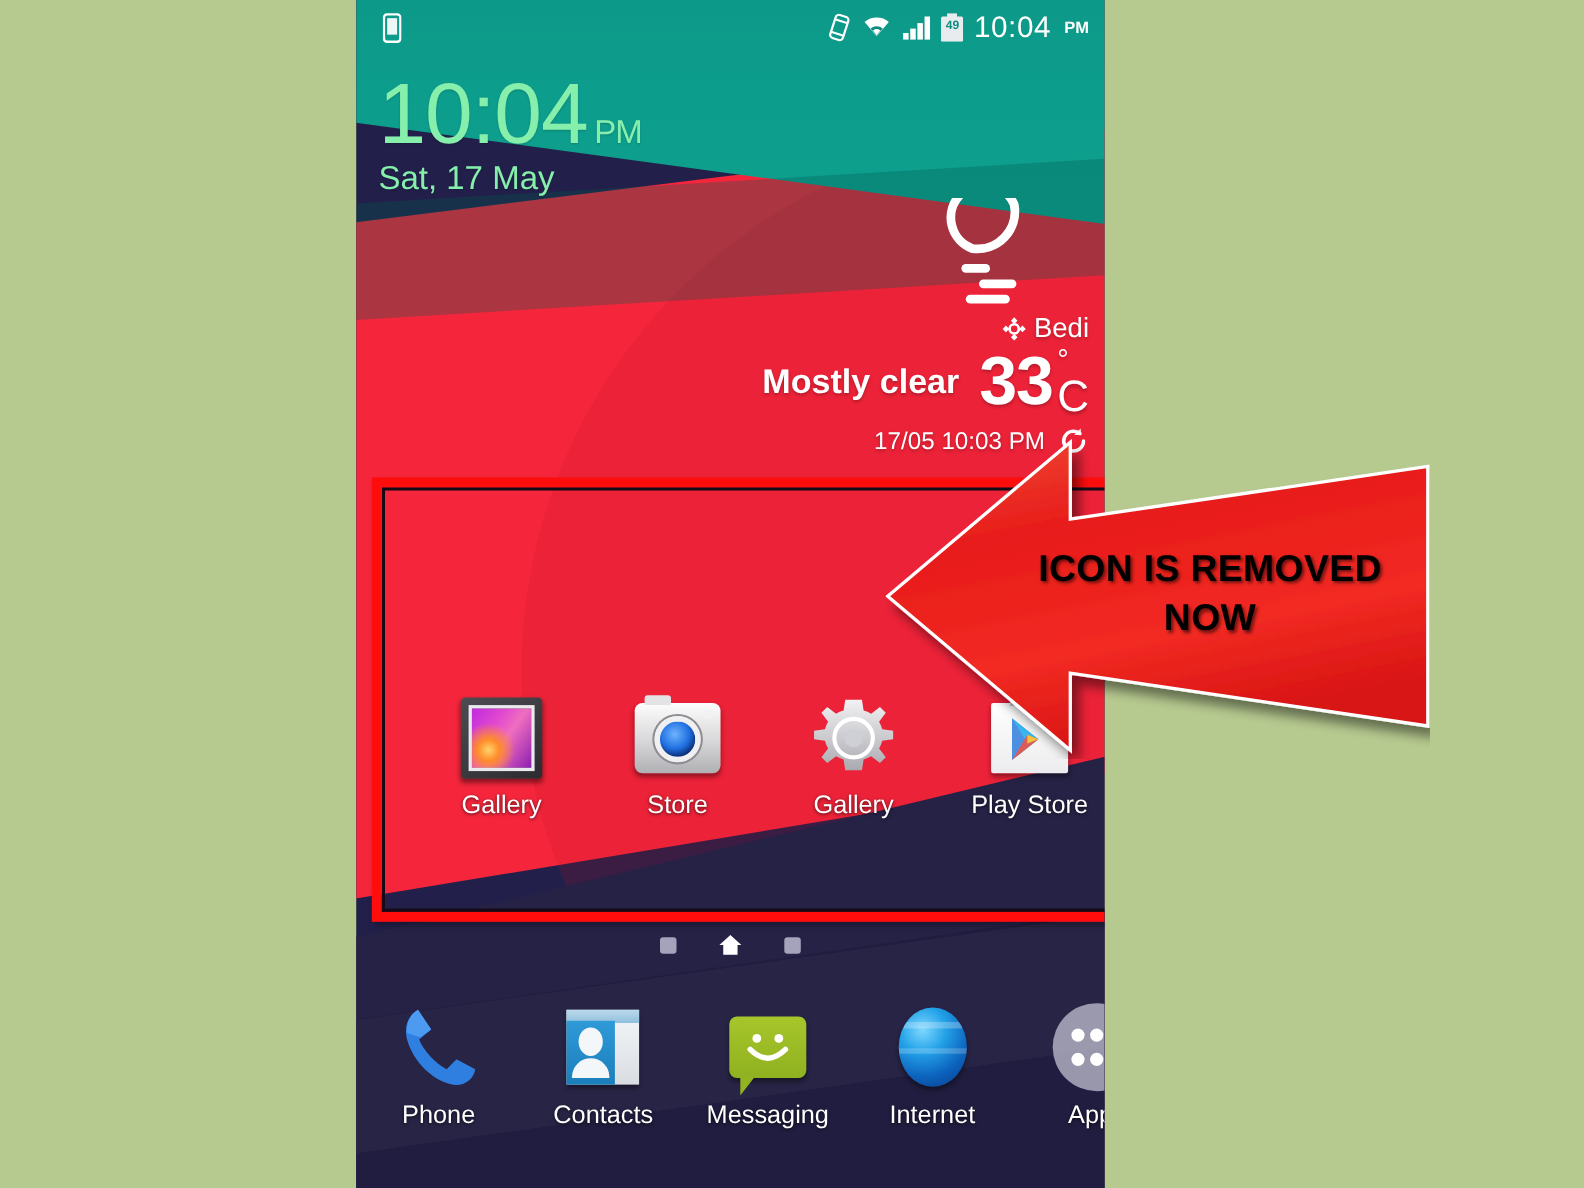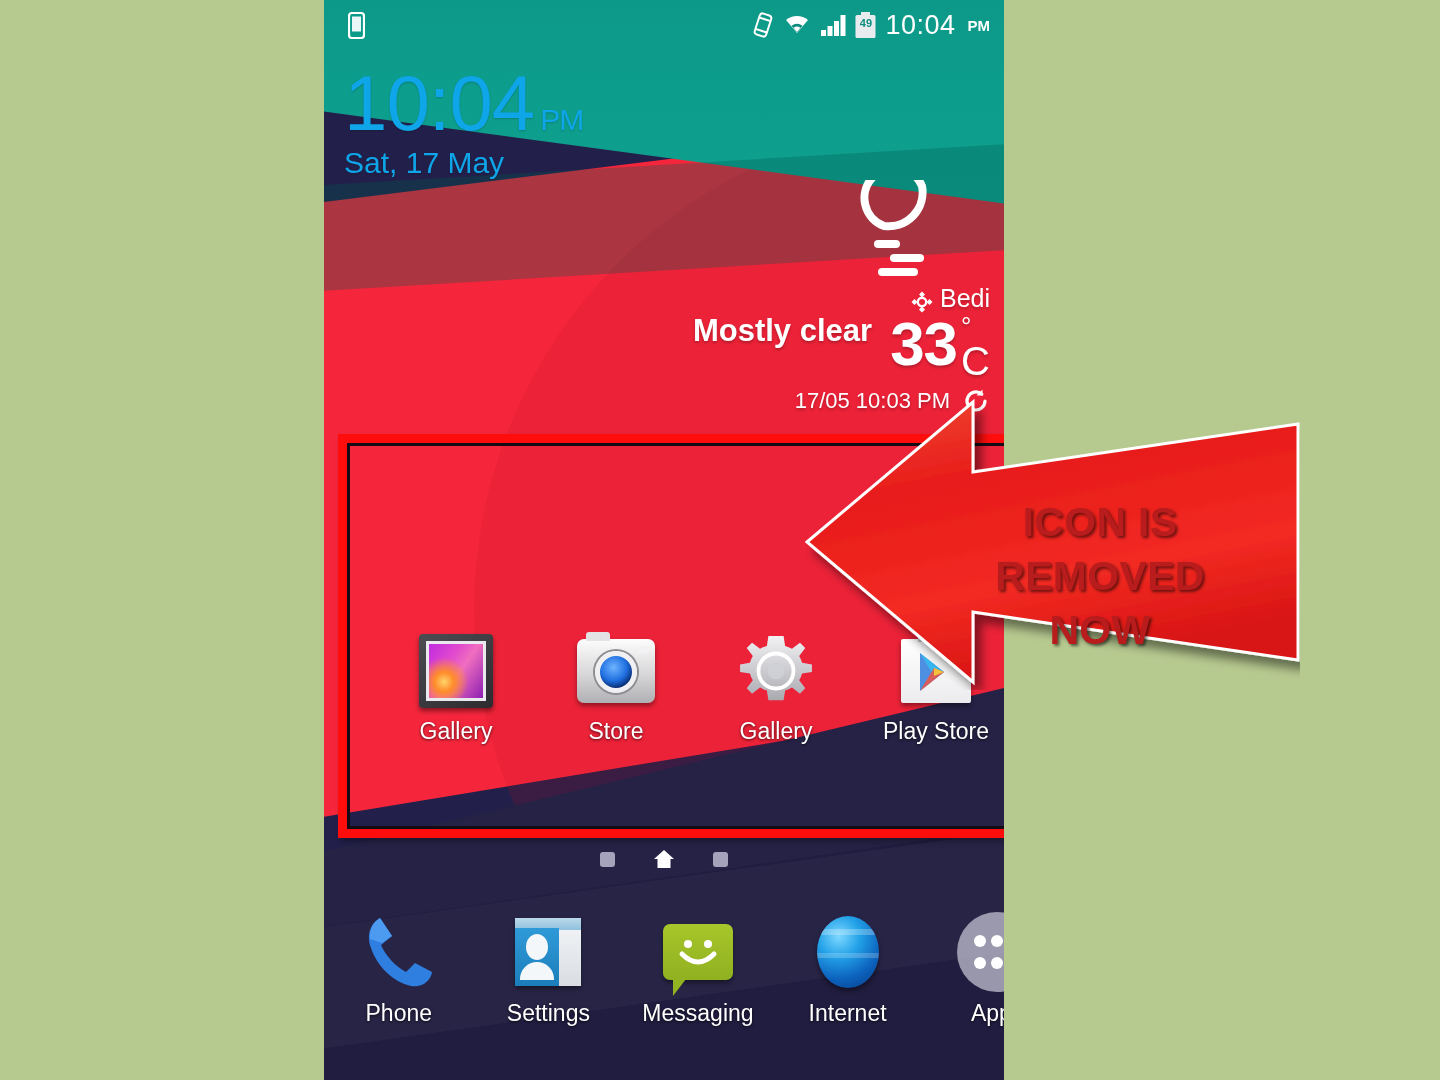--- a/index.html
+++ b/index.html
@@ -75,36 +75,36 @@
   .sb-ampm { font-size: 15px; font-weight: 600; margin-left: 3px; }
   .battery-txt {
     position: absolute; left: 0; right: 0; top: 5px;
     font-size: 11px; font-weight: 700; color: #0d8d80; text-align: center;
   }
 
   
   #clockwidget {
     position: absolute; left: 344px - 324px; top: 66px;
     left: 20px;
-    color: #0ea5e9; z-index: 15;
+    color: #86efac; z-index: 15;
     text-shadow: 0 1px 2px rgba(0,0,0,0.18);
   }
   .cw-time { font-size: 78px; line-height: 0.95; font-weight: 300; letter-spacing: -1px; }
   .cw-ampm { font-size: 30px; font-weight: 400; margin-left: 6px; }
   .cw-date { font-size: 30px; font-weight: 400; margin-top: 6px; letter-spacing: 0px; }
 
   
   #weather {
     position: absolute; right: 14px; top: 180px; z-index: 15;
     color: #fff; text-align: right;
     text-shadow: 0 2px 3px rgba(0,0,0,0.25);
   }
   .wx-icon { display:flex; justify-content: flex-end; margin-right: 36px; }
-  .wx-row { display: flex; align-items: flex-start; justify-content: flex-end; margin-left: 17px; }
-  .wx-loc { font-size: 25px; font-weight: 400; display:flex; align-items:flex-end; gap:7px; justify-content:flex-end; }
+  .wx-row { display: flex; align-items: center; justify-content: flex-end; margin-left: 17px; }
+  .wx-loc { font-size: 25px; font-weight: 400; display:flex; align-items:center; gap:7px; justify-content:flex-end; }
   .wx-cond { font-size: 31px; font-weight: 700; }
   .wx-temp { font-size: 62px; font-weight: 700; line-height: 1; letter-spacing: -1px; }
   .wx-unit { font-size: 24px; margin-left: 4px; display:flex; flex-direction:column; align-items:flex-start; line-height:1; }
   .wx-deg { font-size: 26px; }
   .wx-c { font-size: 40px; margin-top: 2px;}
   .wx-updated { font-size: 22px; font-weight: 400; display:flex; align-items:center; gap: 12px; justify-content:flex-end; margin-top: 6px; }
 
   
   #highlight-box {
     position: absolute; left: 14px; top: 434px;
@@ -239,21 +239,21 @@
   .ic-apps i { width: 12px; height: 12px; border-radius:50%; background:#fff; display:block; }
 
   
   #callout {
     position: absolute; left: 805px; top: 394px; width: 495px; height: 296px;
     z-index: 40;
   }
   #callout-text {
     position: absolute; left: 915px; top: 495px; width: 370px;
     text-align: center; z-index: 41;
-    color: #b91c1c; font-size: 41px; font-weight: 700; line-height: 1.32;
+    color: #000000; font-size: 34px; font-weight: 700; line-height: 1.32;
     letter-spacing: 0.3px;
     text-shadow: 2px 2px 3px rgba(0,0,0,0.55);
     pointer-events: none;
   }
 </style>
 </head>
 <body>
 
 <div id="phone">
 
@@ -423,21 +423,21 @@
 
     <div class="dock-item">
       <div class="dock-icon">
         <div class="ic-contacts">
           <div class="ic-contacts-top"></div>
           <div class="ic-contacts-blue"></div>
           <div class="ic-contacts-head"></div>
           <div class="ic-contacts-body"></div>
         </div>
       </div>
-      <div class="dock-label">Settings</div>
+      <div class="dock-label">Contacts</div>
     </div>
 
     <div class="dock-item">
       <div class="dock-icon">
         <div class="ic-msg">
           <svg width="70" height="56" viewBox="0 0 70 56">
             <circle cx="25" cy="20" r="4" fill="#fff"></circle>
             <circle cx="45" cy="20" r="4" fill="#fff"></circle>
             <path d="M19 30 q16 16 32 0" fill="none" stroke="#fff" stroke-width="5" stroke-linecap="round"></path>
           </svg>

